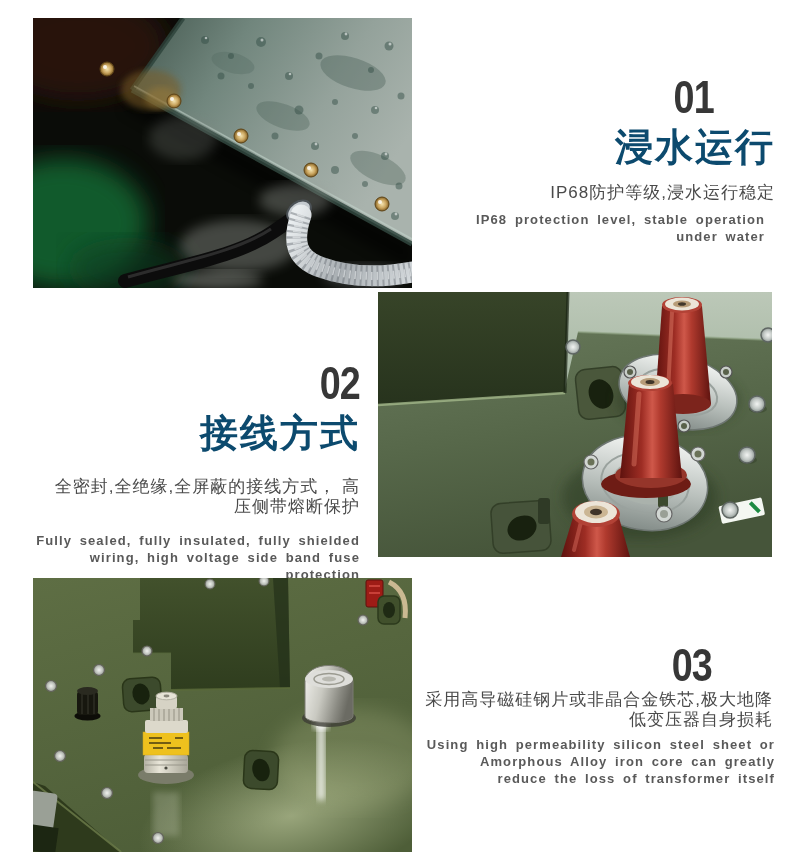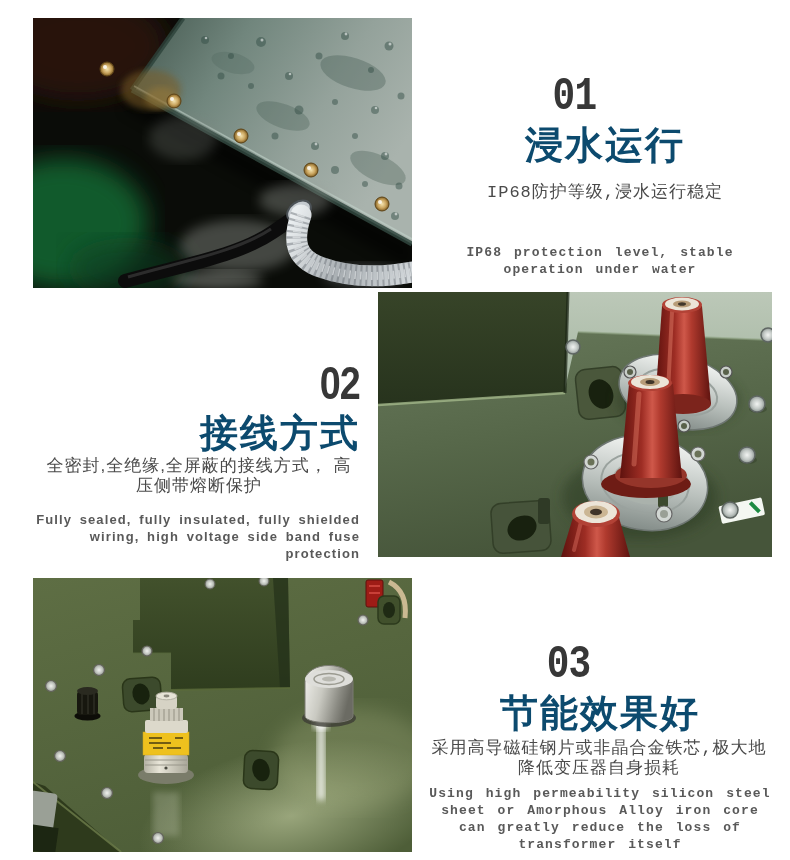--- a/index.html
+++ b/index.html
@@ -3,21 +3,21 @@
 <meta charset="utf-8">
 <style>
   html,body{margin:0;padding:0;background:#ffffff;}
   .page{
     position:relative;width:790px;height:860px;background:#ffffff;overflow:hidden;
     font-family:"Liberation Sans","DejaVu Sans",sans-serif;color:#3d3d3d;
   }
   .photo{position:absolute;display:block;}
   .photo svg{display:block;width:100%;height:100%;}
   .tb{position:absolute;}
-  .tb-left{text-align:center;font-family:Liberation Mono, monospace;}
+  .tb-left{text-align:right;}
   .tb-right{text-align:right;}
   .num{
     font-size:46px;font-weight:900;color:#373737;line-height:1.0;
     transform:scaleX(0.82);transform-origin:left bottom;letter-spacing:-1px;
   }
   .tb-right .num{transform-origin:right bottom;}
   .ttl{
     font-size:38px;font-weight:700;color:#0c4a6e;letter-spacing:2px;
     line-height:1.1;margin-top:7px;white-space:nowrap;
   }
@@ -25,24 +25,24 @@
     font-size:17px;font-weight:400;color:#4a4a4a;letter-spacing:1px;line-height:1.18;
   }
   .en{
     font-size:13px;font-weight:700;color:#595959;letter-spacing:1.1px;
     word-spacing:3px;line-height:1.32;
   }
   
   .s1-photo{left:33px;top:18px;width:379px;height:270px;}
   .s1-text{left:435px;top:74px;width:340px;}
   .s1-text .zh{margin-top:14px;}
-  .s1-text .en{margin-top:41px;width:330px;}
+  .s1-text .en{margin-top:8px;width:330px;}
   
   .s2-text{left:15px;top:360px;width:345px;}
-  .s2-text .zh{margin-top:1px;width:322px;margin-left:auto;text-align:center;}
+  .s2-text .zh{margin-top:22px;width:322px;margin-left:auto;}
   .s2-text .en{margin-top:15px;width:345px;margin-left:auto;}
   .s2-photo{left:378px;top:292px;width:394px;height:265px;}
   
   .s3-photo{left:33px;top:578px;width:379px;height:274px;}
   .s3-text{left:425px;top:642px;width:350px;}
   .s3-text .zh{margin-top:2px;width:348px;}
   .s3-text .en{margin-top:6px;width:350px;}
 </style>
 </head>
 <body>
@@ -425,19 +425,18 @@
           <circle cx="27" cy="178" r="5.5" fill="url(#p3steel)" stroke="#62625a" stroke-width="1.2"></circle>
           <circle cx="74" cy="215" r="5.5" fill="url(#p3steel)" stroke="#62625a" stroke-width="1.2"></circle>
           <circle cx="125" cy="260" r="5.5" fill="url(#p3steel)" stroke="#62625a" stroke-width="1.2"></circle>
           <circle cx="114" cy="73" r="5" fill="url(#p3steel)" stroke="#62625a" stroke-width="1.2"></circle>
           <circle cx="330" cy="42" r="5" fill="url(#p3steel)" stroke="#62625a" stroke-width="1.2"></circle>
         </g>
       </svg>
     </div>
     <div class="tb tb-left s3-text">
       <div class="num">03</div>
-      <div class="ttl">节能效果好</div>
       <div class="zh">采用高导磁硅钢片或非晶合金铁芯,极大地降低变压器自身损耗</div>
       <div class="en">Using high permeability silicon steel sheet or Amorphous Alloy iron core can greatly reduce the loss of transformer itself</div>
     </div>
   </section>
 
 </div>
 
 </body></html>

